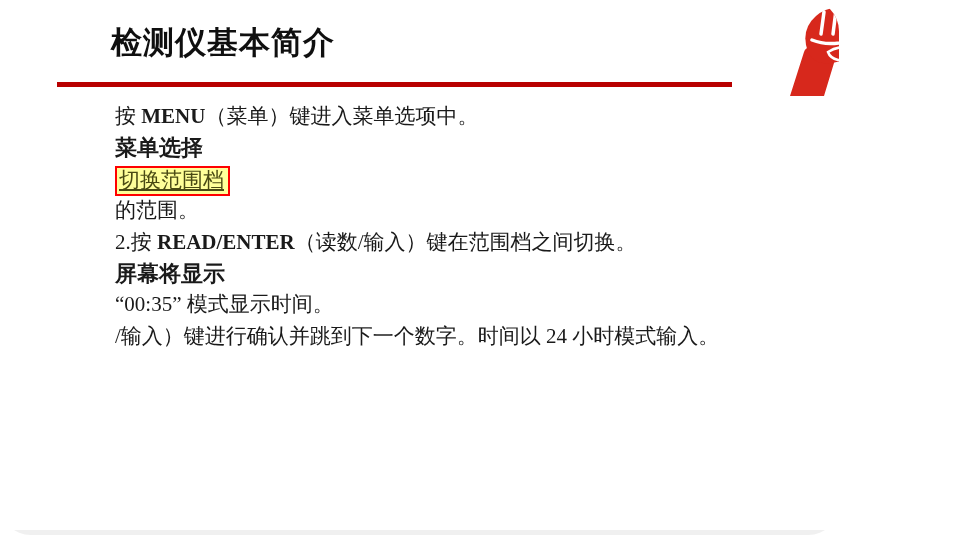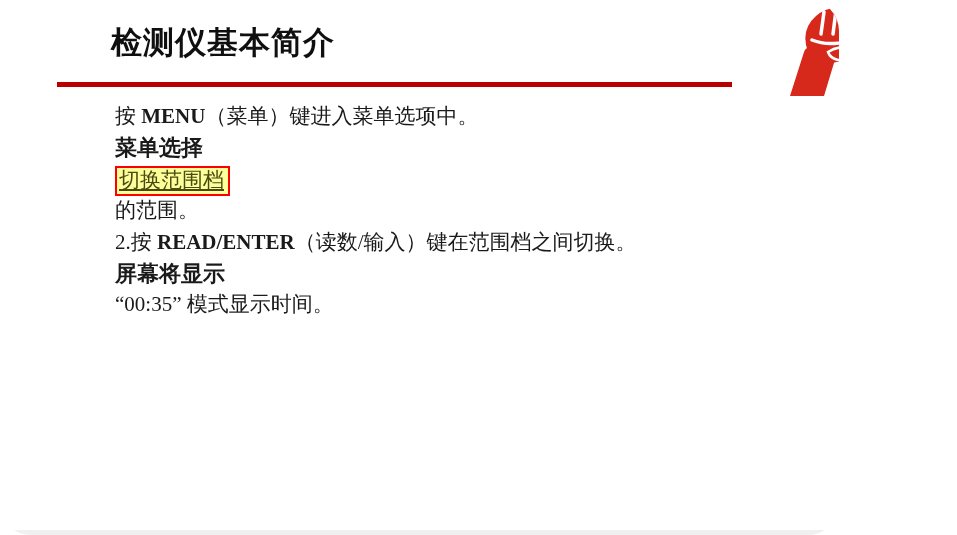--- a/index.html
+++ b/index.html
@@ -99,17 +99,18 @@
   </div>
 
   <div class="content">
       <div class="line text"><span>按 </span><span class="b">MENU</span><span>（菜单）键进入菜单选项中。</span></div>
       <div class="line heading"><span class="b">菜单选择</span></div>
       <div class="line highlight"><span class="hl"><span>切换范围档</span></span></div>
       <div class="line text"><span>的范围。</span></div>
       <div class="line text"><span>2.按 </span><span class="b">READ/ENTER</span><span>（读数/输入）键在范围档之间切换。</span></div>
       <div class="line heading"><span class="b">屏幕将显示</span></div>
       <div class="line text"><span>“00:35” 模式显示时间。</span></div>
+      <div class="line text"><span>/输入）键进行确认并跳到下一个数字。时间以 24 小时模式输入。</span></div>
     </div>
 
   <div class="bottom-edge"></div>
 
 </div>
 
 </body></html>

